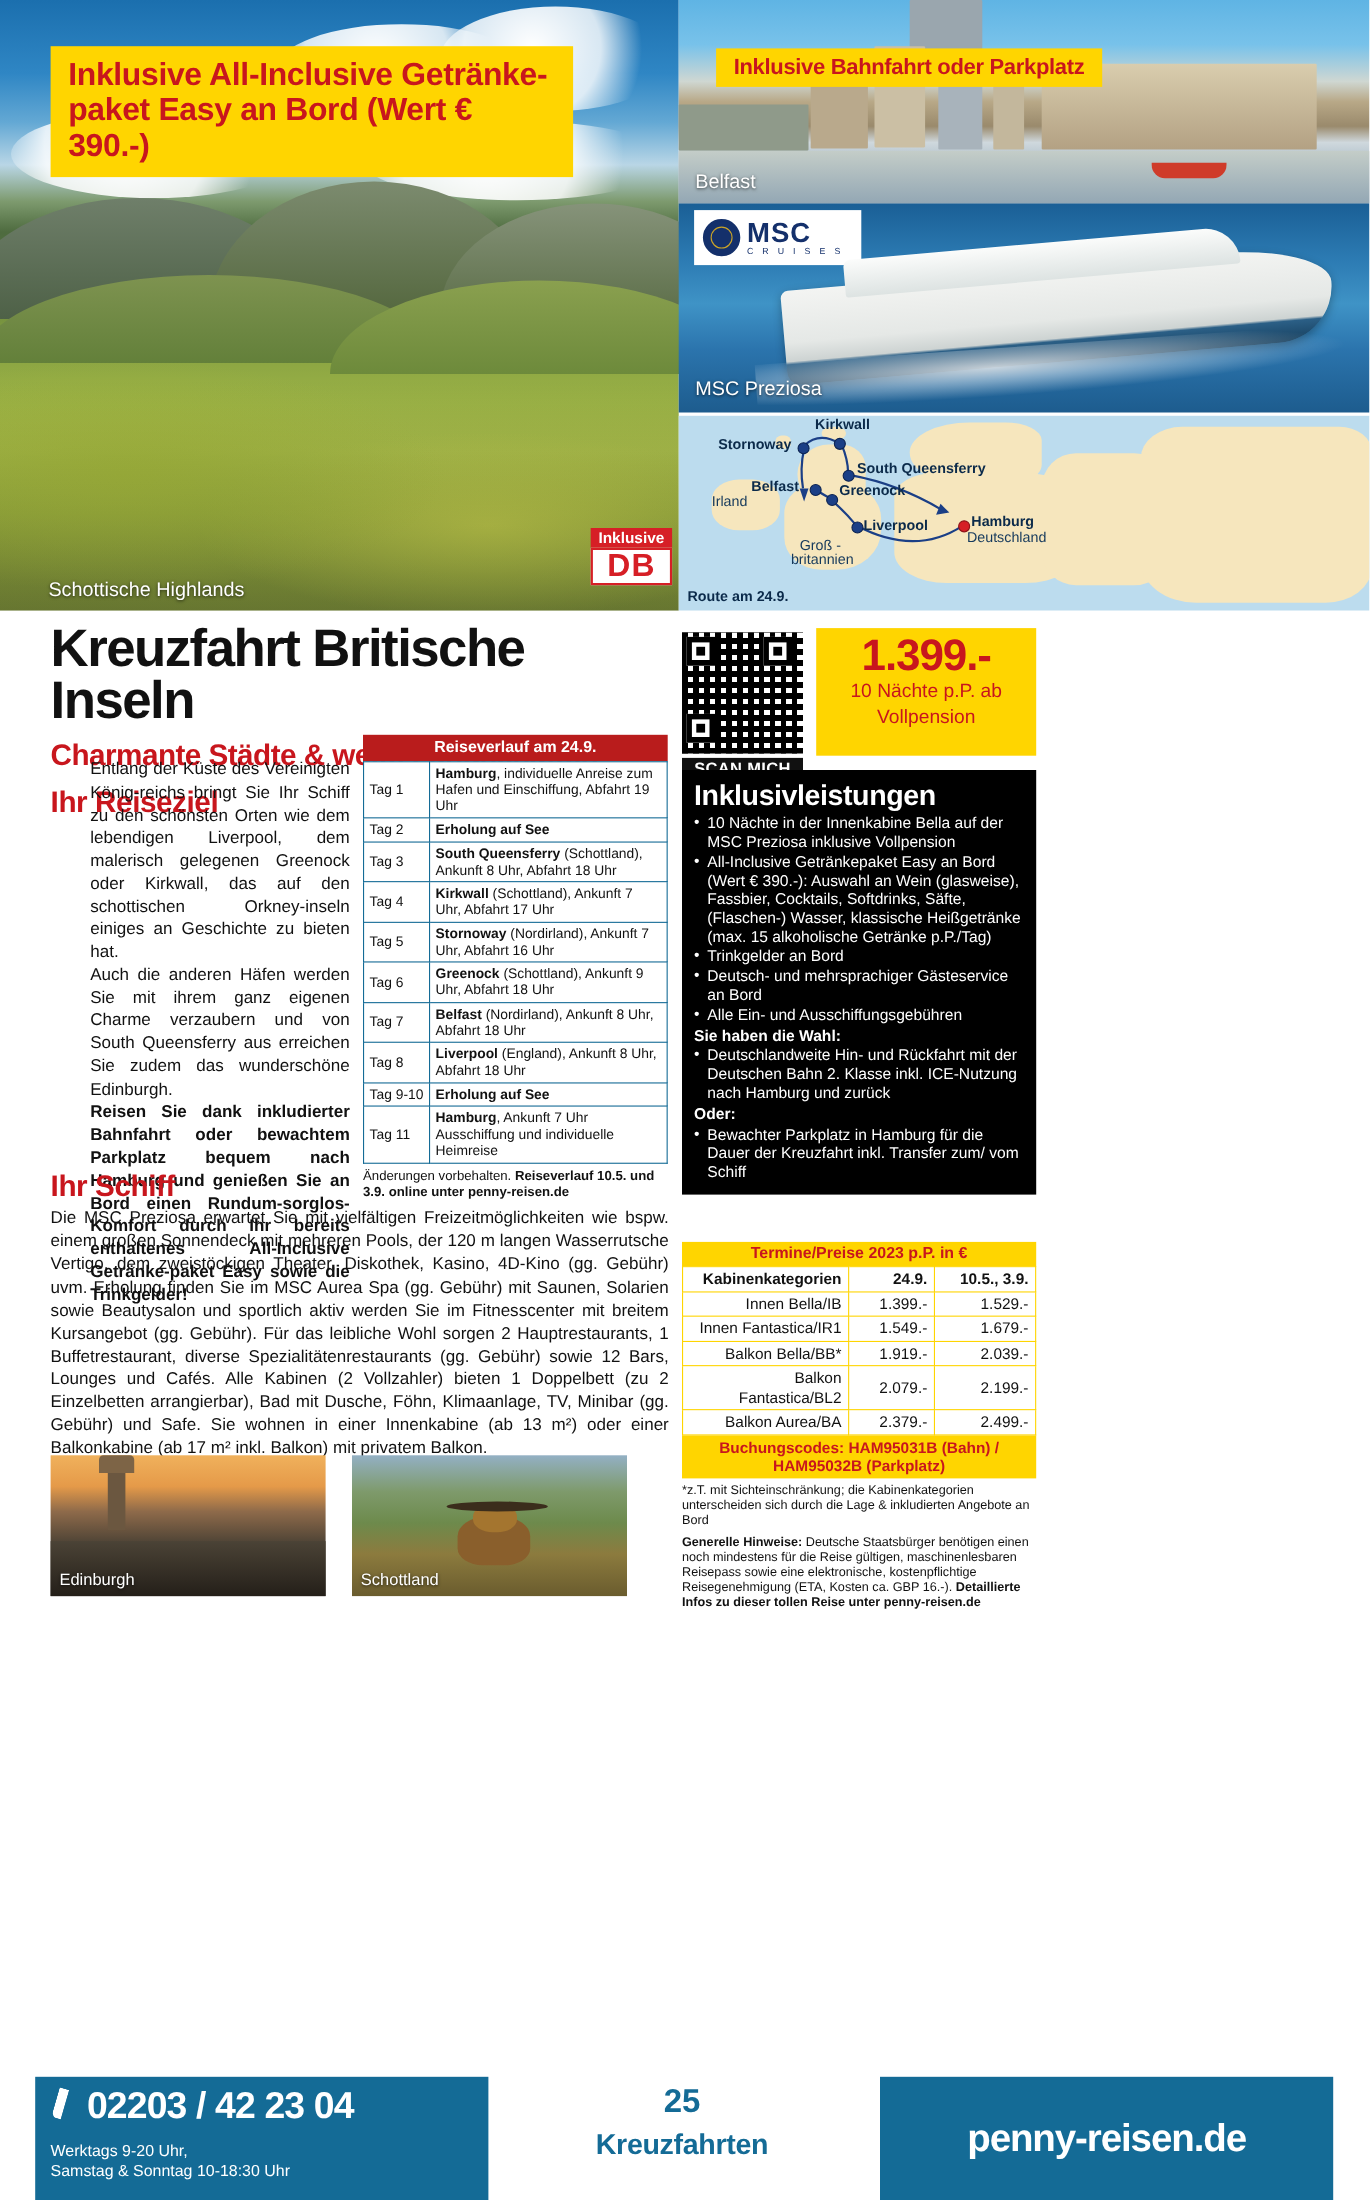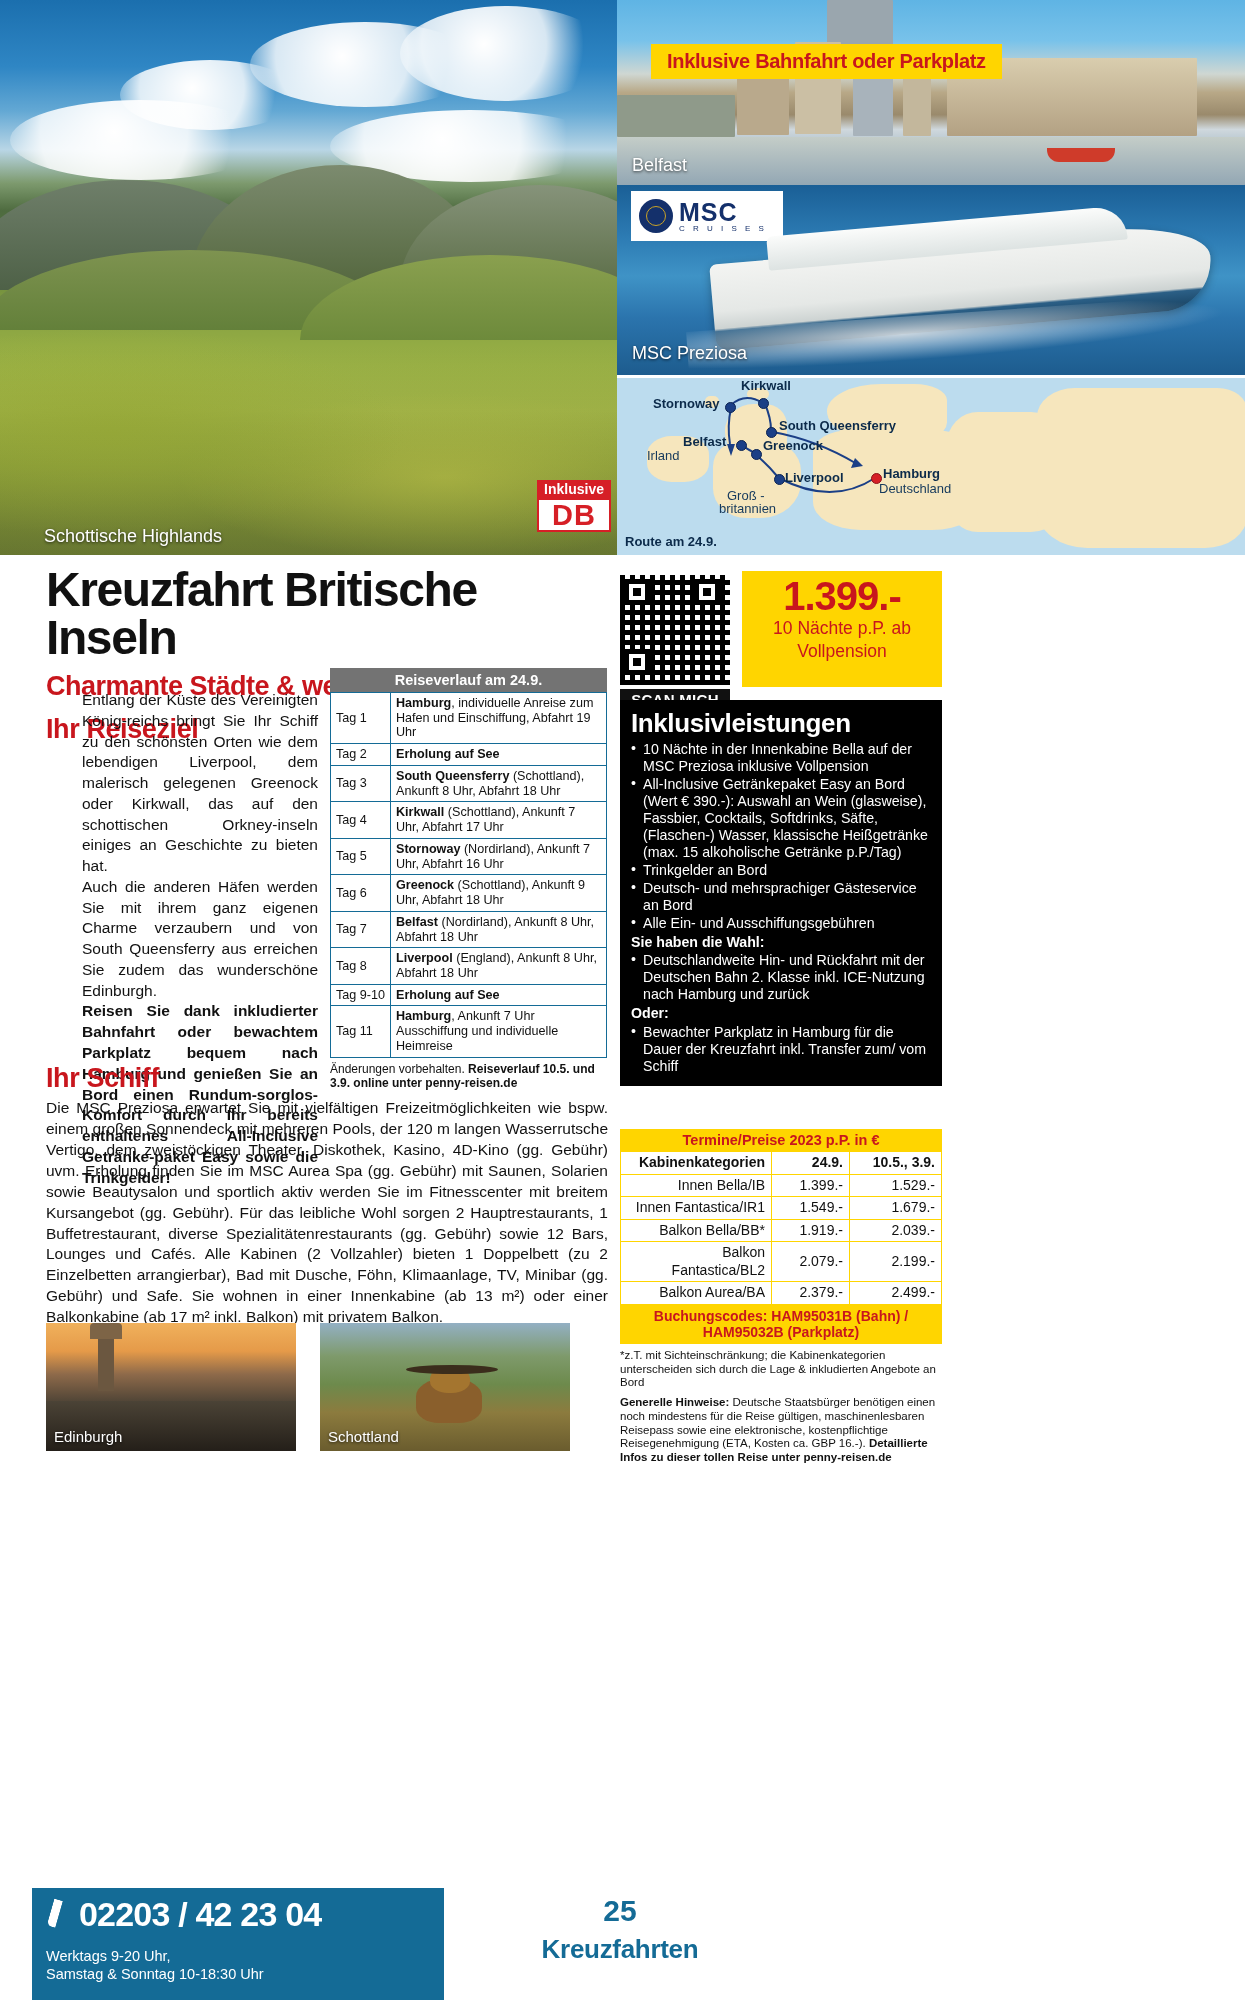--- a/index.html
+++ b/index.html
@@ -142,21 +142,21 @@
   .sec-head { font-size:27px; font-weight:bold; color:#c8161d; letter-spacing:-0.4px; }
 
   
   .body-col { position:absolute; left:46px; top:690px; width:272px; }
   .body-col p { font-size:15.5px; line-height:1.34; color:#111; text-align:justify;margin-left:36px; }
   .body-col p.b { font-weight:bold; }
 
   
   .itin { position:absolute; left:330px; top:668px; width:277px; }
   .itin-head {
-    background:#737373; color:#fff; text-align:center;
+    background:#b91c1c; color:#fff; text-align:center;
     font-size:14.5px; font-weight:bold; padding:4px 0;
   }
   table.itin-tbl { border-collapse:collapse; width:100%; background:#fff; }
   table.itin-tbl td {
     border:1px solid #146b96; font-size:12.6px; color:#111;
     padding:3px 5px; line-height:1.17; vertical-align:middle;margin-top:20px;
   }
   table.itin-tbl td.day { width:56px; white-space:nowrap; }
   table.itin-tbl td b { font-weight:bold; }
   .itin-note { font-size:12px; line-height:1.2; margin-top:4px; color:#111; }
@@ -287,20 +287,24 @@
       <div class="bld" style="left:178px;top:42px;width:46px;height:92px;background:#cbbfa4;"></div>
       <div class="bld" style="left:236px;top:60px;width:40px;height:76px;background:#a8b3bb;"></div>
       <div class="bld" style="left:286px;top:48px;width:28px;height:88px;background:#c3b79c;"></div>
       <div class="bld" style="left:330px;top:58px;width:250px;height:78px;background:linear-gradient(to bottom,#d9cdae,#b3a183);"></div>
       <div class="bld" style="left:0;top:95px;width:118px;height:42px;background:#8f9a8a;"></div>
       <div class="bld" style="left:0;top:137px;width:628px;height:48px;background:linear-gradient(to bottom,#c4cdc8,#93a7b4);"></div>
       <div class="bld" style="left:430px;top:148px;width:68px;height:14px;border-radius:0 0 12px 12px;background:#cf3b2a;"></div>
       <span class="photo-caption" style="left:15px;top:155px;">Belfast</span>
     </div>
 
+    <div class="badge-yellow badge-main">
+      <div>Inklusive All-Inclusive Getränke-</div>
+      <div>paket Easy an Bord (Wert € 390.-)</div>
+    </div>
 
     <div class="badge-yellow badge-small">Inklusive Bahnfahrt oder Parkplatz</div>
 
     <div class="hero-ship">
       <div class="msc-logo">
         <div class="msc-seal"></div>
         <div class="msc-txt">
           <div class="m1">MSC</div>
           <div class="m2">C R U I S E S</div>
         </div>
@@ -530,15 +534,18 @@
       <div class="f-phone">
         <span class="phone-ico"></span><span>02203 / 42 23 04</span>
       </div>
       <div class="f-hours">Werktags 9-20 Uhr,</div>
       <div class="f-hours" style="margin-top:0;">Samstag &amp; Sonntag 10-18:30 Uhr</div>
     </div>
     <div class="f-mid">
       <div class="n">25</div>
       <div class="t">Kreuzfahrten</div>
     </div>
+    <div class="f-right">
+      <span>penny-reisen.de</span>
+    </div>
   </div>
 
 </div>
 
 </body></html>

